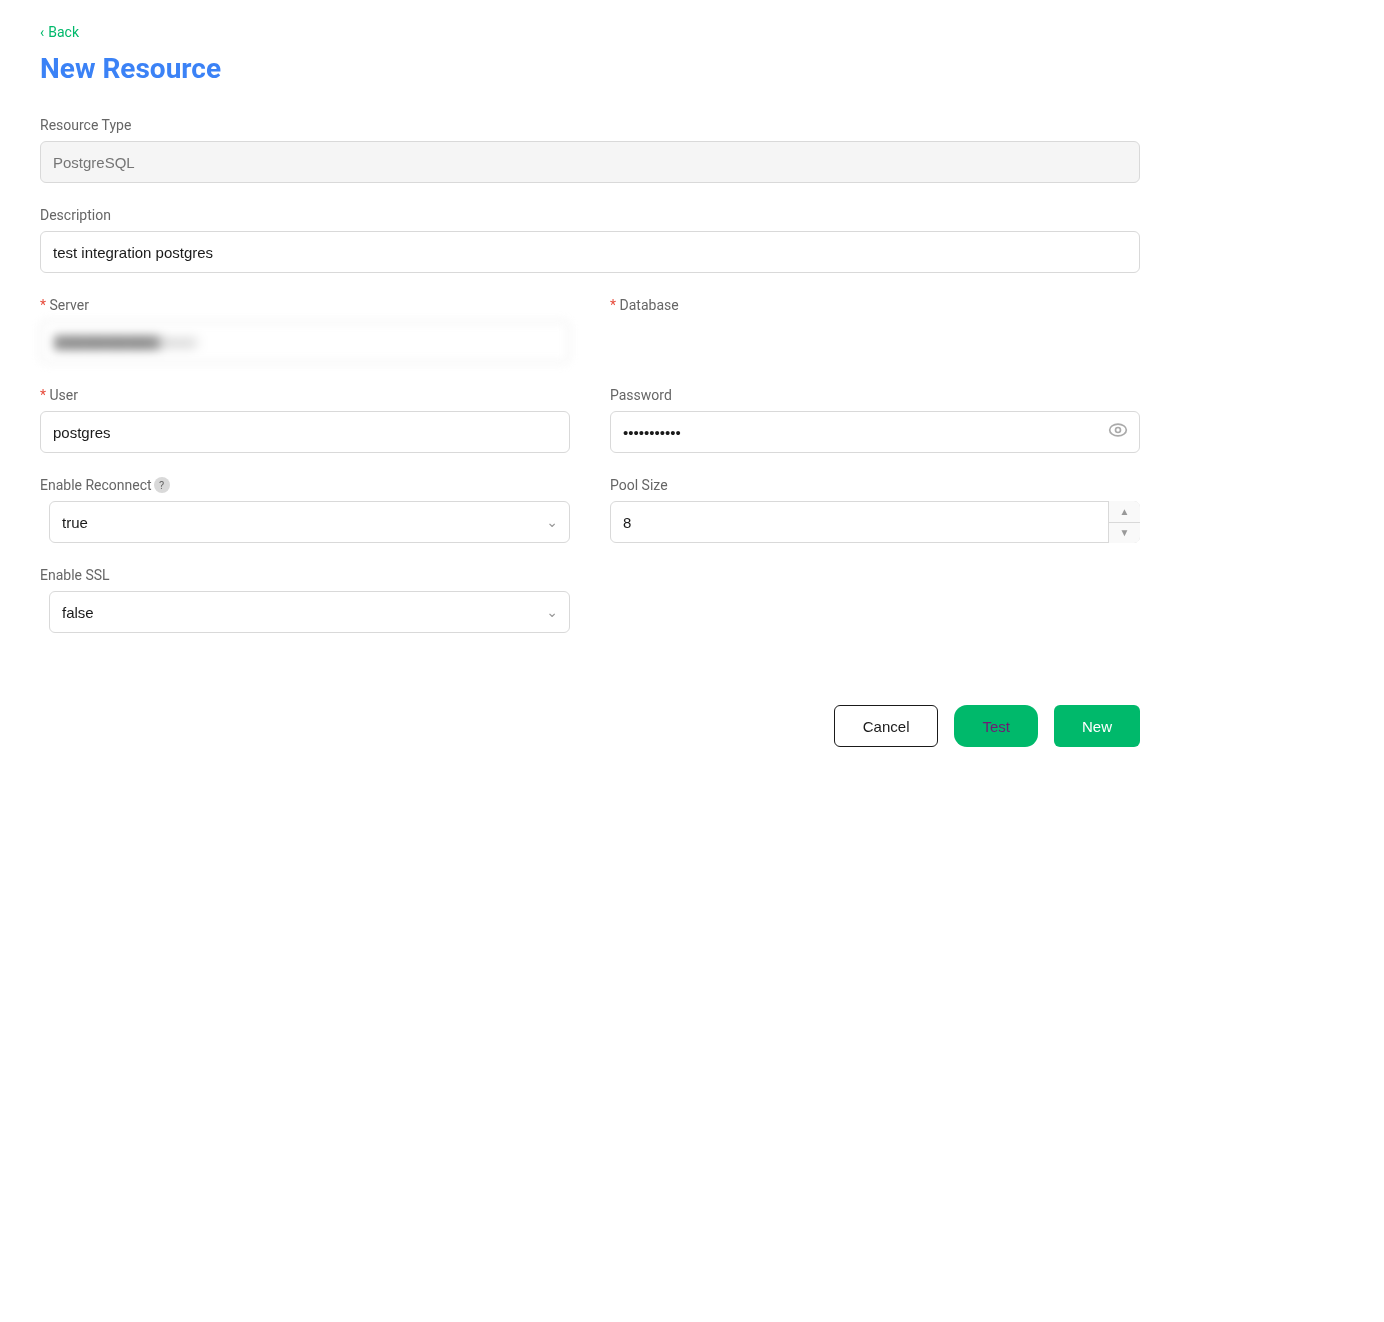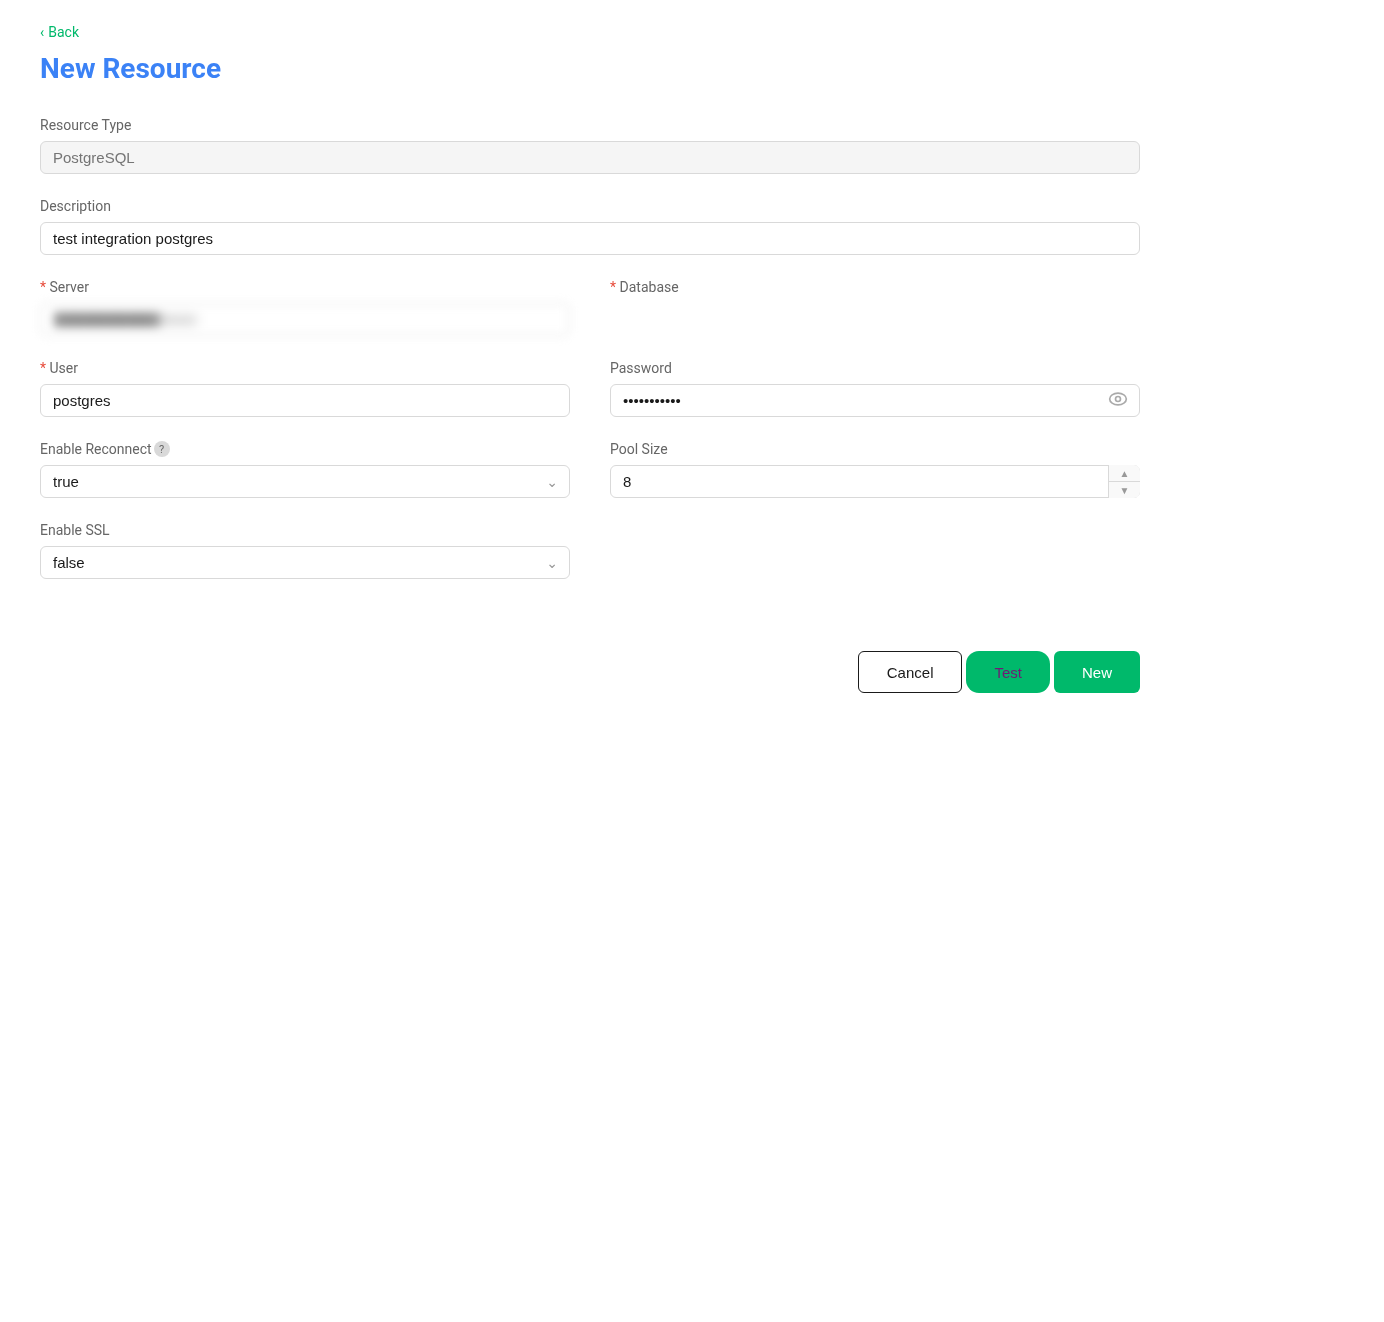--- a/index.html
+++ b/index.html
@@ -55,21 +55,21 @@
     }
 
     .form-label.required::before {
       content: '* ';
       color: #e74c3c;
       font-size: 14px;
     }
 
     .form-input {
       width: 100%;
-      height: 33px;
+      height: 42px;
       border: 1px solid #d9d9d9;
       border-radius: 6px;
       padding: 0 12px;
       font-size: 15px;
       color: #1a1a1a;
       background: #ffffff;
       outline: none;
     }
 
     .form-input.readonly {
@@ -97,20 +97,21 @@
       right: 12px;
       top: 50%;
       transform: translateY(-50%);
       cursor: pointer;
       color: #aaa;
       font-size: 18px;
     }
 
     .select-wrapper {
       position: relative;
+      margin-left: 9px;
     }
 
     .select-wrapper .form-input {
       appearance: none;
       cursor: pointer;
       padding-right: 36px;
     }
 
     .select-chevron {
       position: absolute;
@@ -180,21 +181,21 @@
       font-size: 11px;
       display: flex;
       align-items: center;
       justify-content: center;
       cursor: pointer;
     }
 
     .actions-row {
       display: flex;
       justify-content: flex-end;
-      gap: 4px;
+      gap: 16px;
       margin-top: 48px;
       padding-top: 24px;
     }
 
     .btn {
       height: 42px;
       padding: 0 28px;
       border-radius: 6px;
       font-size: 15px;
       font-weight: 500;

